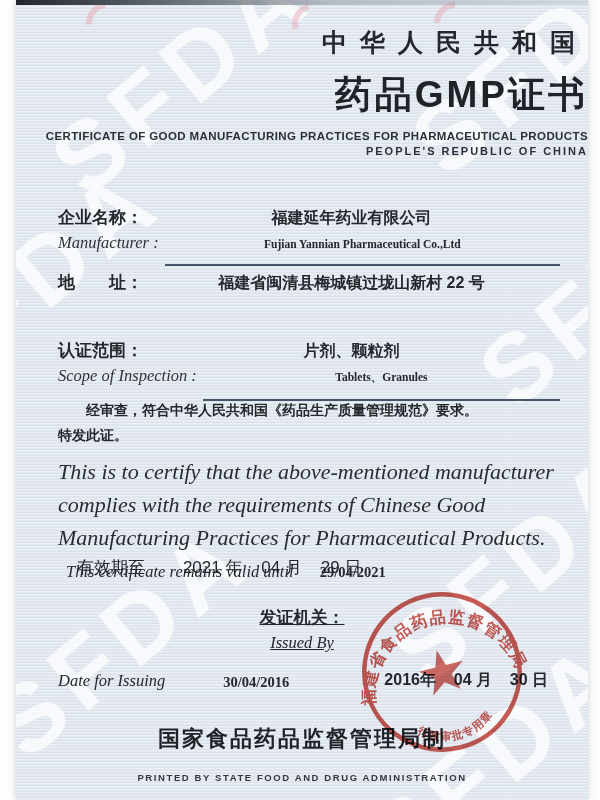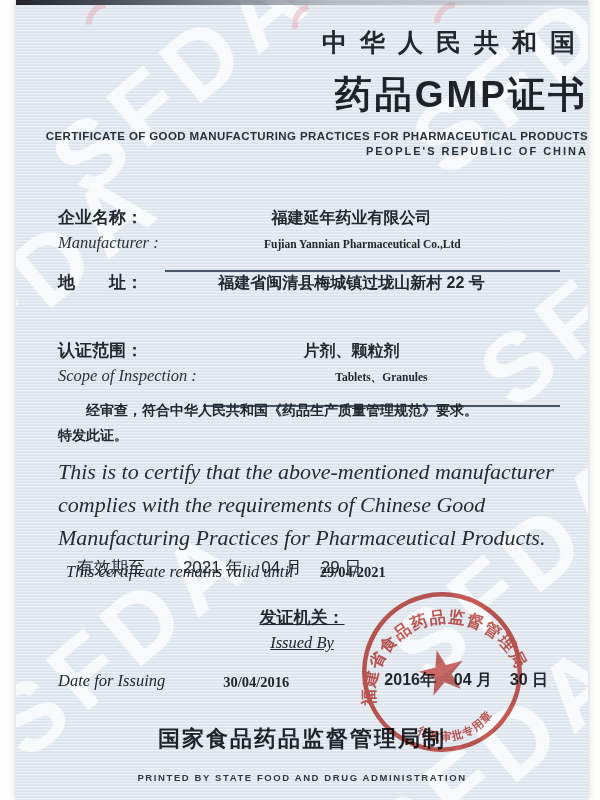--- a/index.html
+++ b/index.html
@@ -33,21 +33,21 @@
   .certno{position:absolute;left:282px;top:160px;}
   .certno .cn{font-size:13.5px;font-weight:bold;}
   .certno .val{font-size:16px;font-weight:bold;font-family:"Liberation Serif",serif;margin-left:4px;}
   .certno .en{font-size:11px;color:#3a4047;margin-top:1px;}
   
   .row{position:absolute;left:42px;right:28px;display:flex;align-items:baseline;}
   .label-cn{font-size:17px;font-weight:bold;white-space:pre;}
   .value-cn{flex:1;text-align:center;font-size:16px;font-weight:bold;white-space:pre;}
   .label-en{font-size:16.5px;font-style:italic;font-family:"Liberation Serif",serif;color:#2e3338;white-space:pre;}
   .value-en{flex:1;text-align:center;font-size:11.5px;font-weight:bold;
-    font-family:"Liberation Serif",serif;border-bottom:2px solid #47566b;padding-bottom:20px;margin-left:2px;}
+    font-family:"Liberation Serif",serif;border-bottom:2px solid #47566b;padding-bottom:14px;margin-left:2px;}
   
   .statement{position:absolute;left:42px;right:30px;top:398px;}
   .st-cn{font-size:14px;font-weight:bold;line-height:1.75;}
   .st-cn .indent{text-indent:2em;display:block;}
   .st-en{font-size:22px;font-style:italic;font-family:"Liberation Serif",serif;line-height:1.5;margin-top:8px;color:#272c31;}
   
   .validity-cn{position:absolute;left:42px;top:536px;font-size:17px;font-weight:normal;white-space:pre;text-align:right;}
   .validity-cn .date{margin-left:38px;}
   .validity-en{position:absolute;left:50px;top:562px;font-size:16.5px;font-style:italic;
     font-family:Liberation Serif, serif;}

